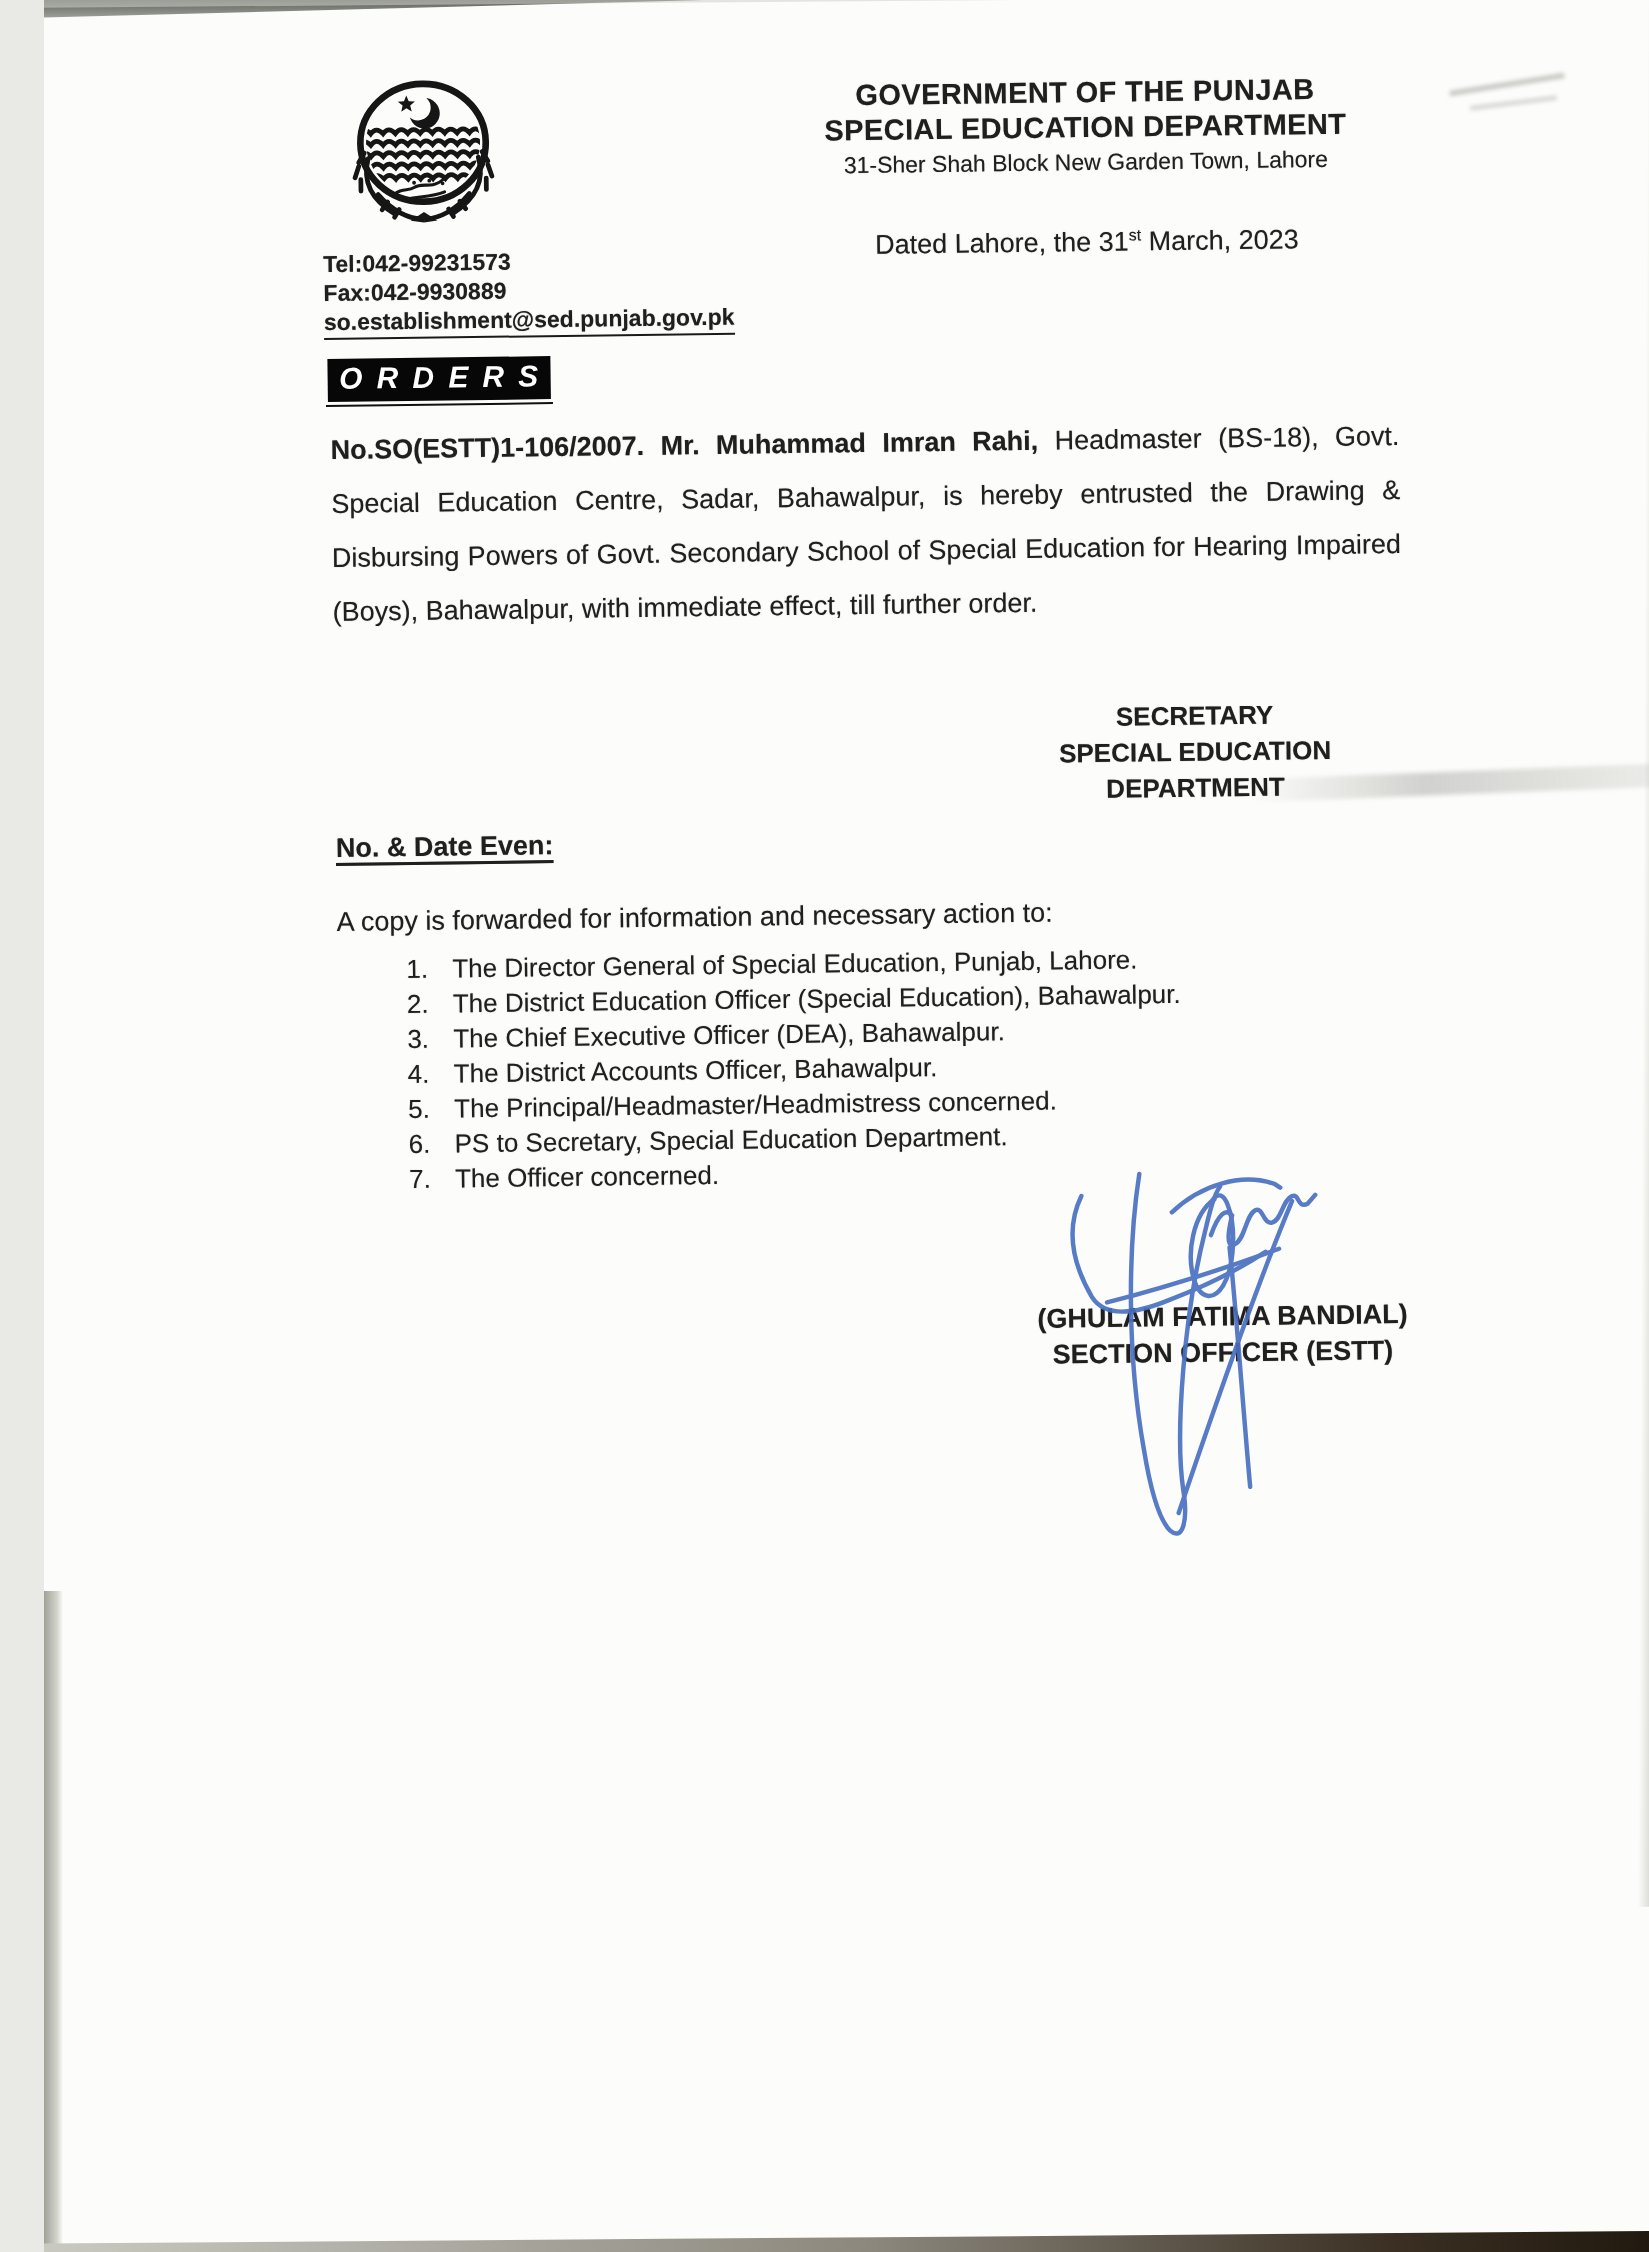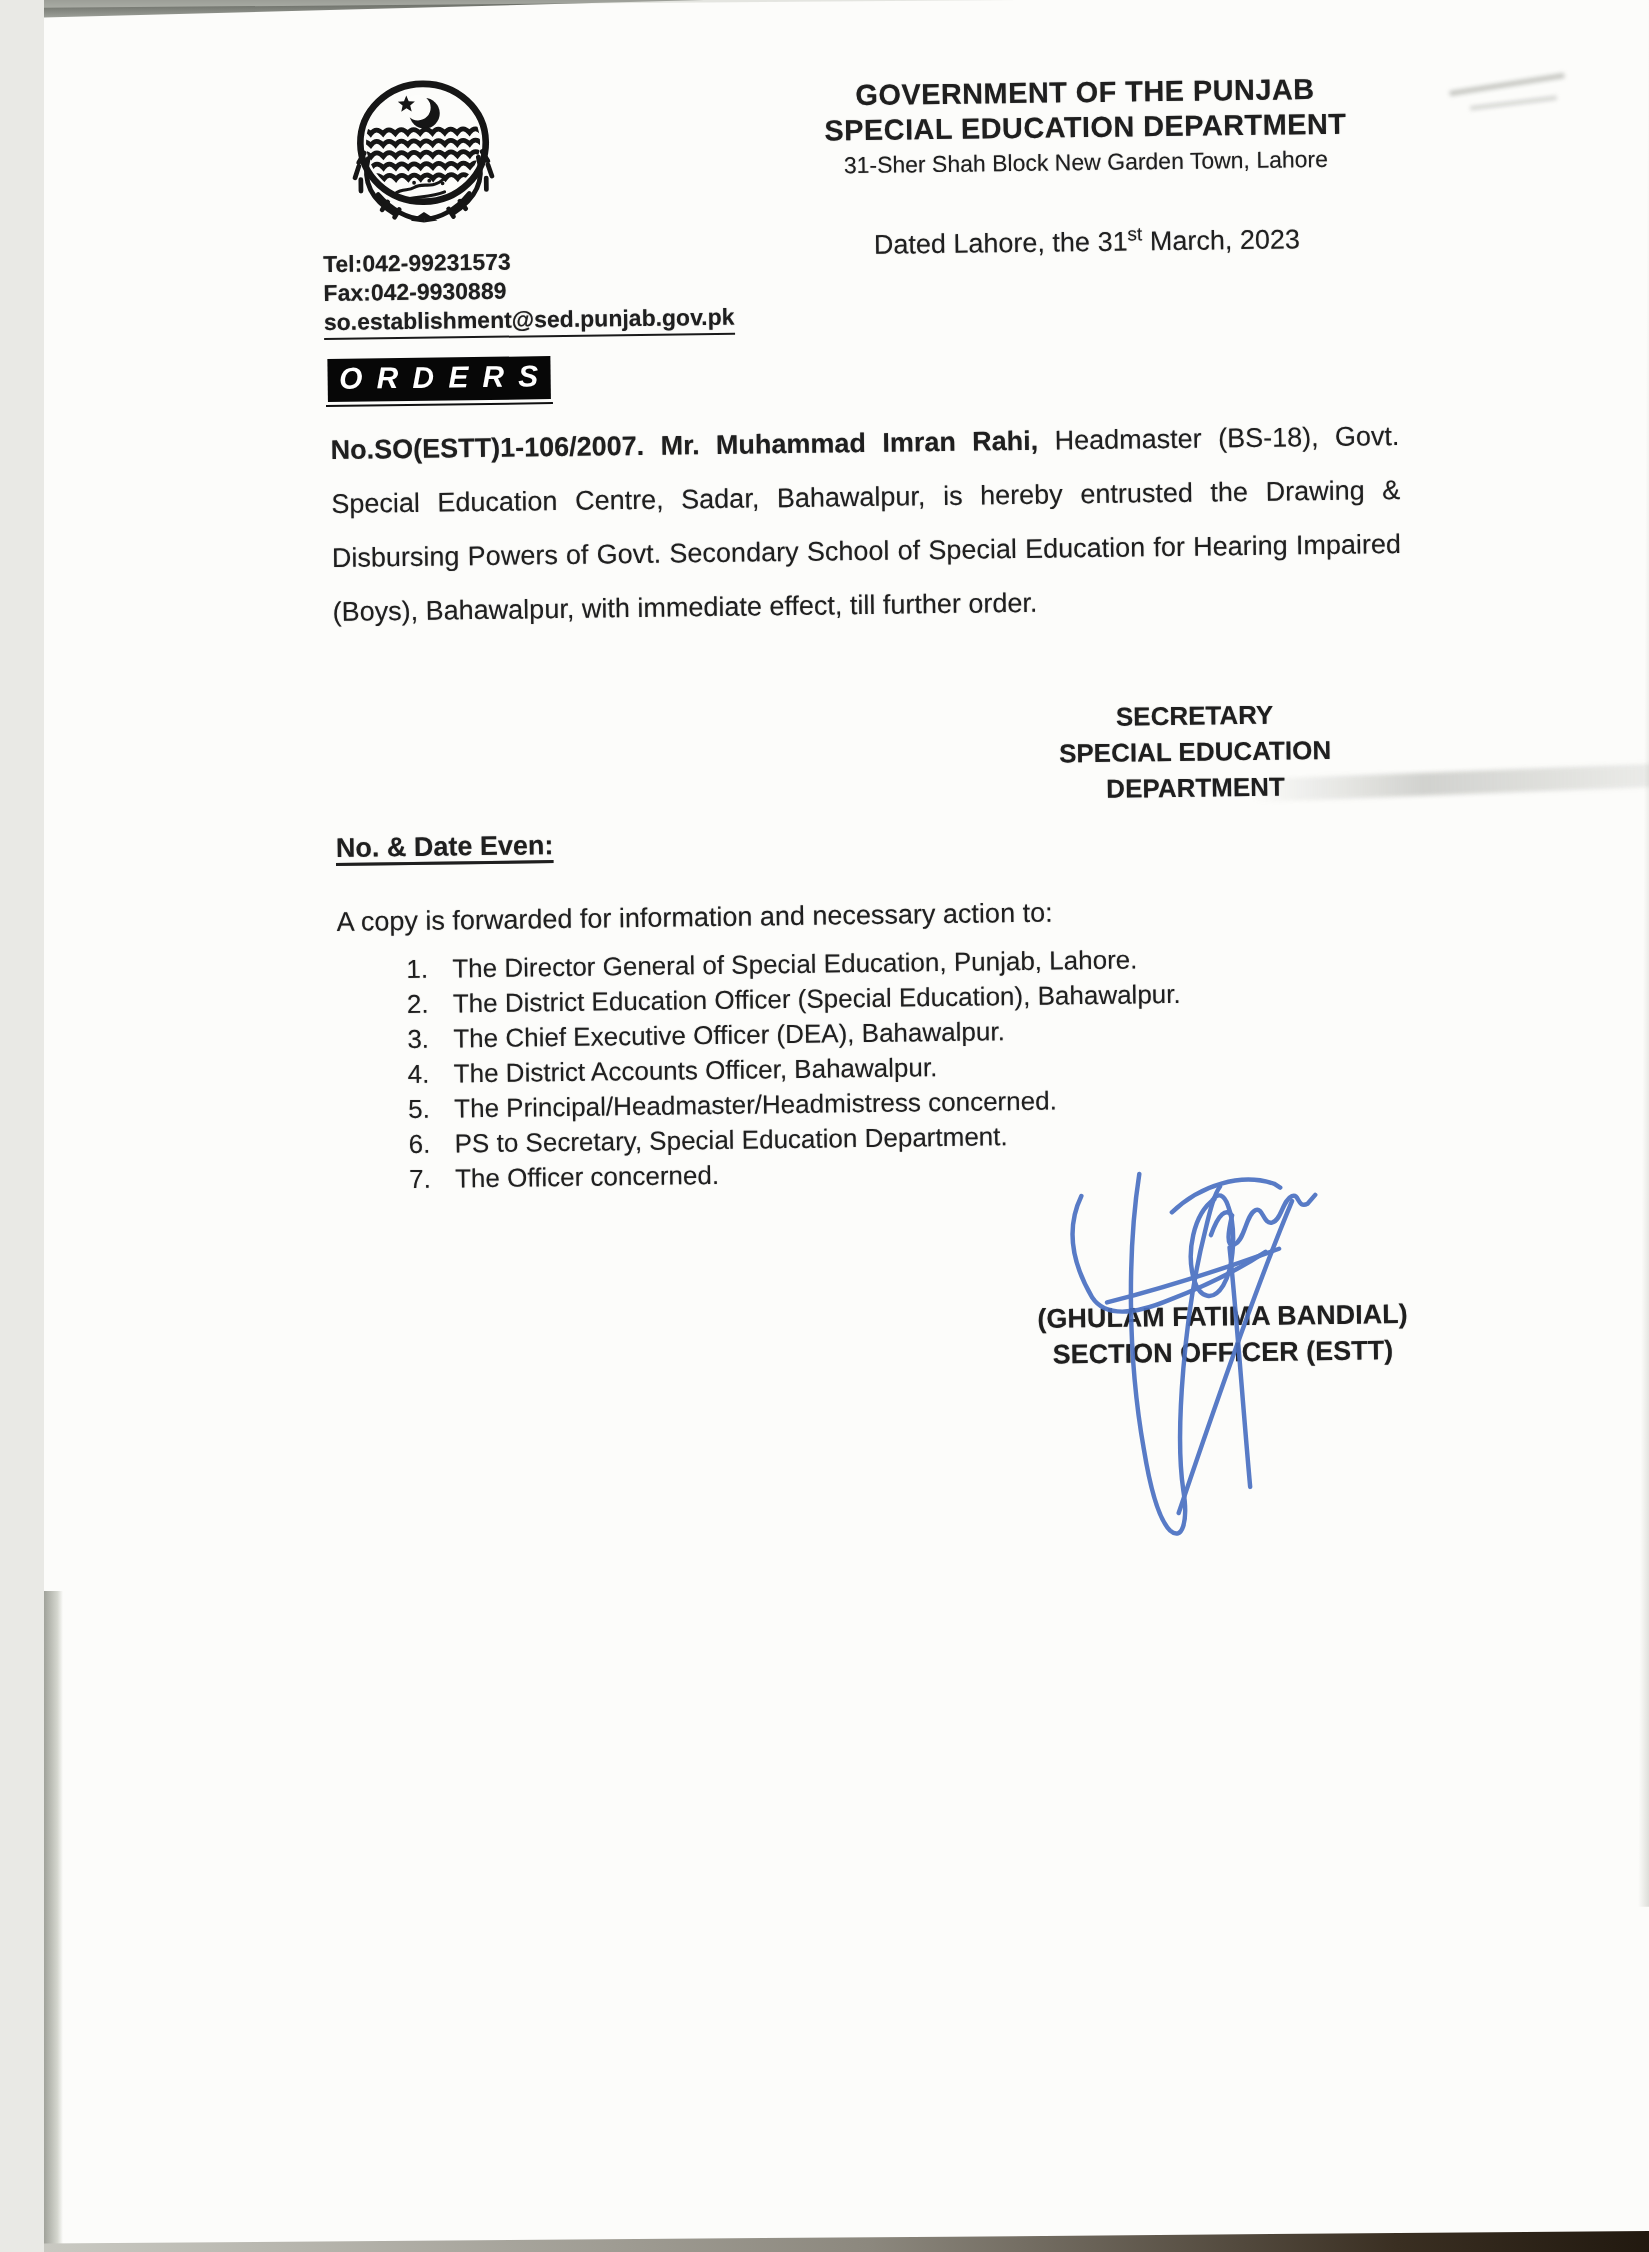--- a/index.html
+++ b/index.html
@@ -20,21 +20,21 @@
     text-shadow:0 0 1px rgba(25,25,25,.45);
   }
   .abs{position:absolute;}
 
   
   .logo{left:286px;top:78px;width:209px;height:160px;}
   .org-head{left:621px;top:87px;width:864px;text-align:center;}
   .org-line{font-size:29px;font-weight:bold;line-height:35px;letter-spacing:0.4px;}
   .org-addr{font-size:23px;line-height:29px;margin-top:2.9px;}
   .dated{left:621px;top:239px;width:864px;text-align:center;font-size:27px;}
-  .dated sup{font-size:19px;vertical-align:super;line-height:0;}
+  .dated sup{font-size:16px;vertical-align:super;line-height:0;}
   .contact{left:289px;top:252px;font-size:23px;font-weight:bold;line-height:29px;}
   .contact .email{display:inline-block;border-bottom:2.9px solid #1a1a1a;padding-bottom:1px;}
 
   
   .orders-wrap{left:292px;top:361px;}
   .orders-box{
     display:inline-block;background:#070707;color:#ffffff;
     font-weight:bold;font-style:italic;font-size:30px;
     letter-spacing:2.9px;padding:2.9px 9.7px 5.8px 11.6px;
   }

